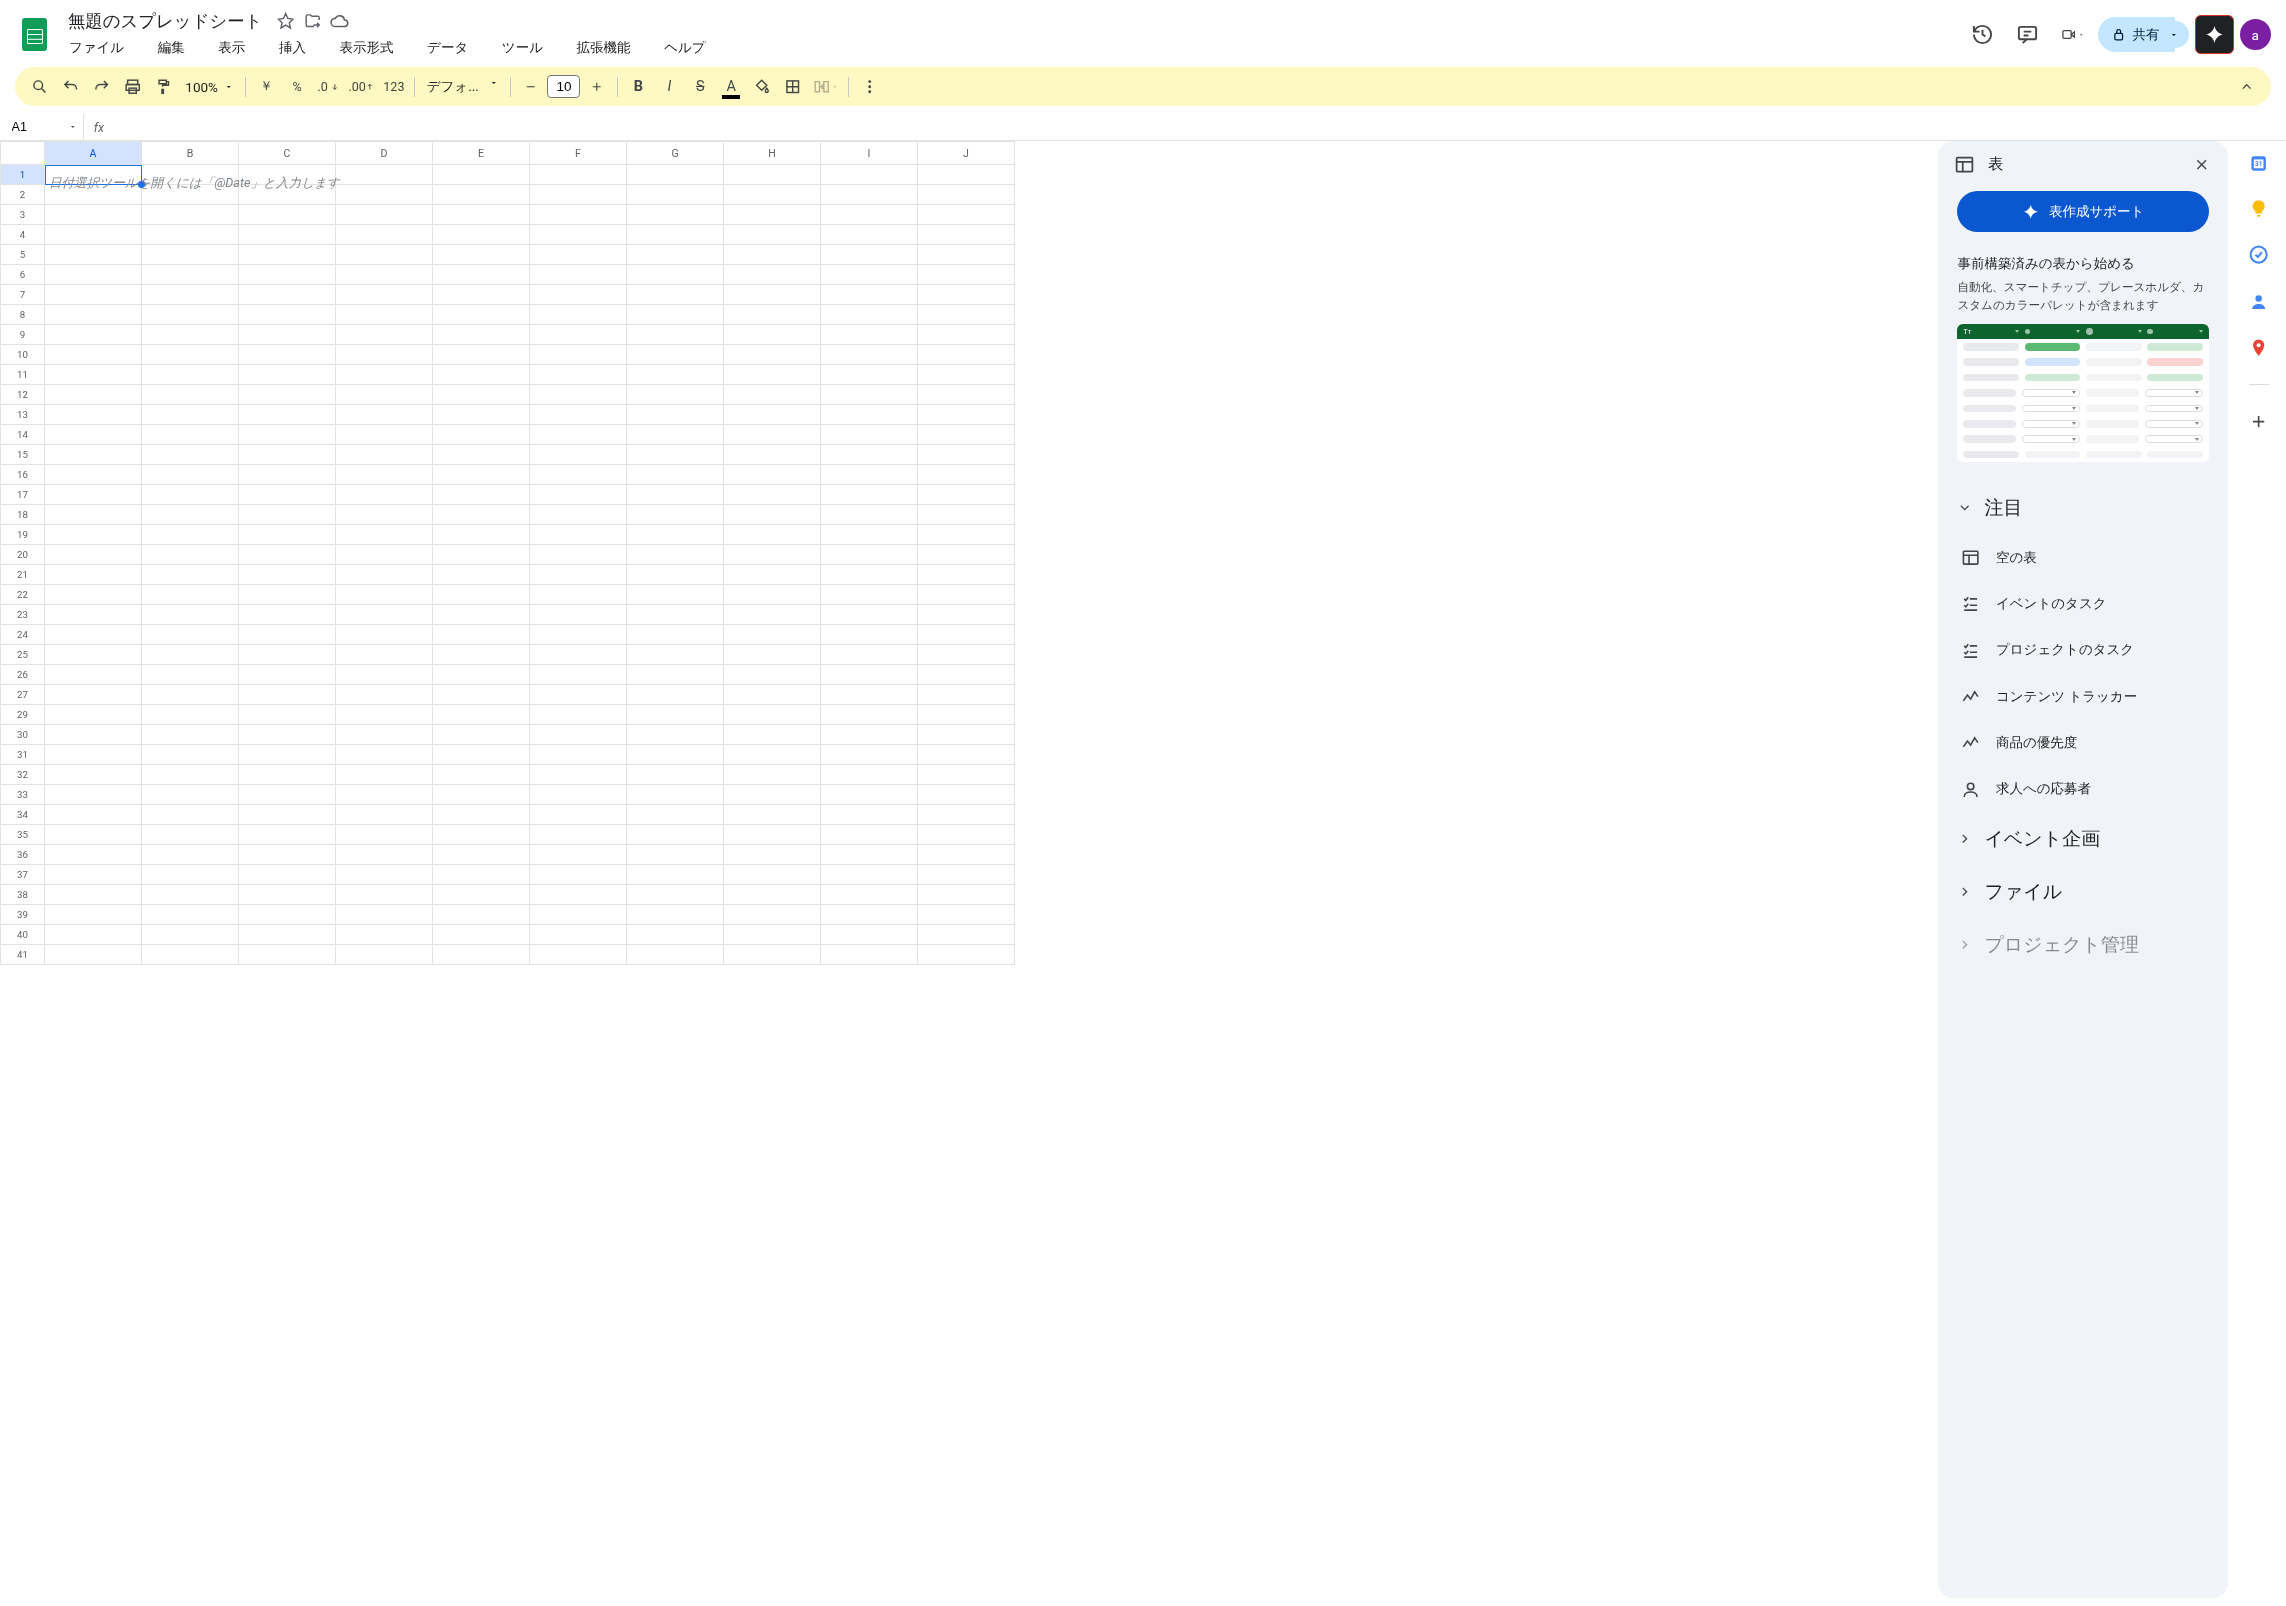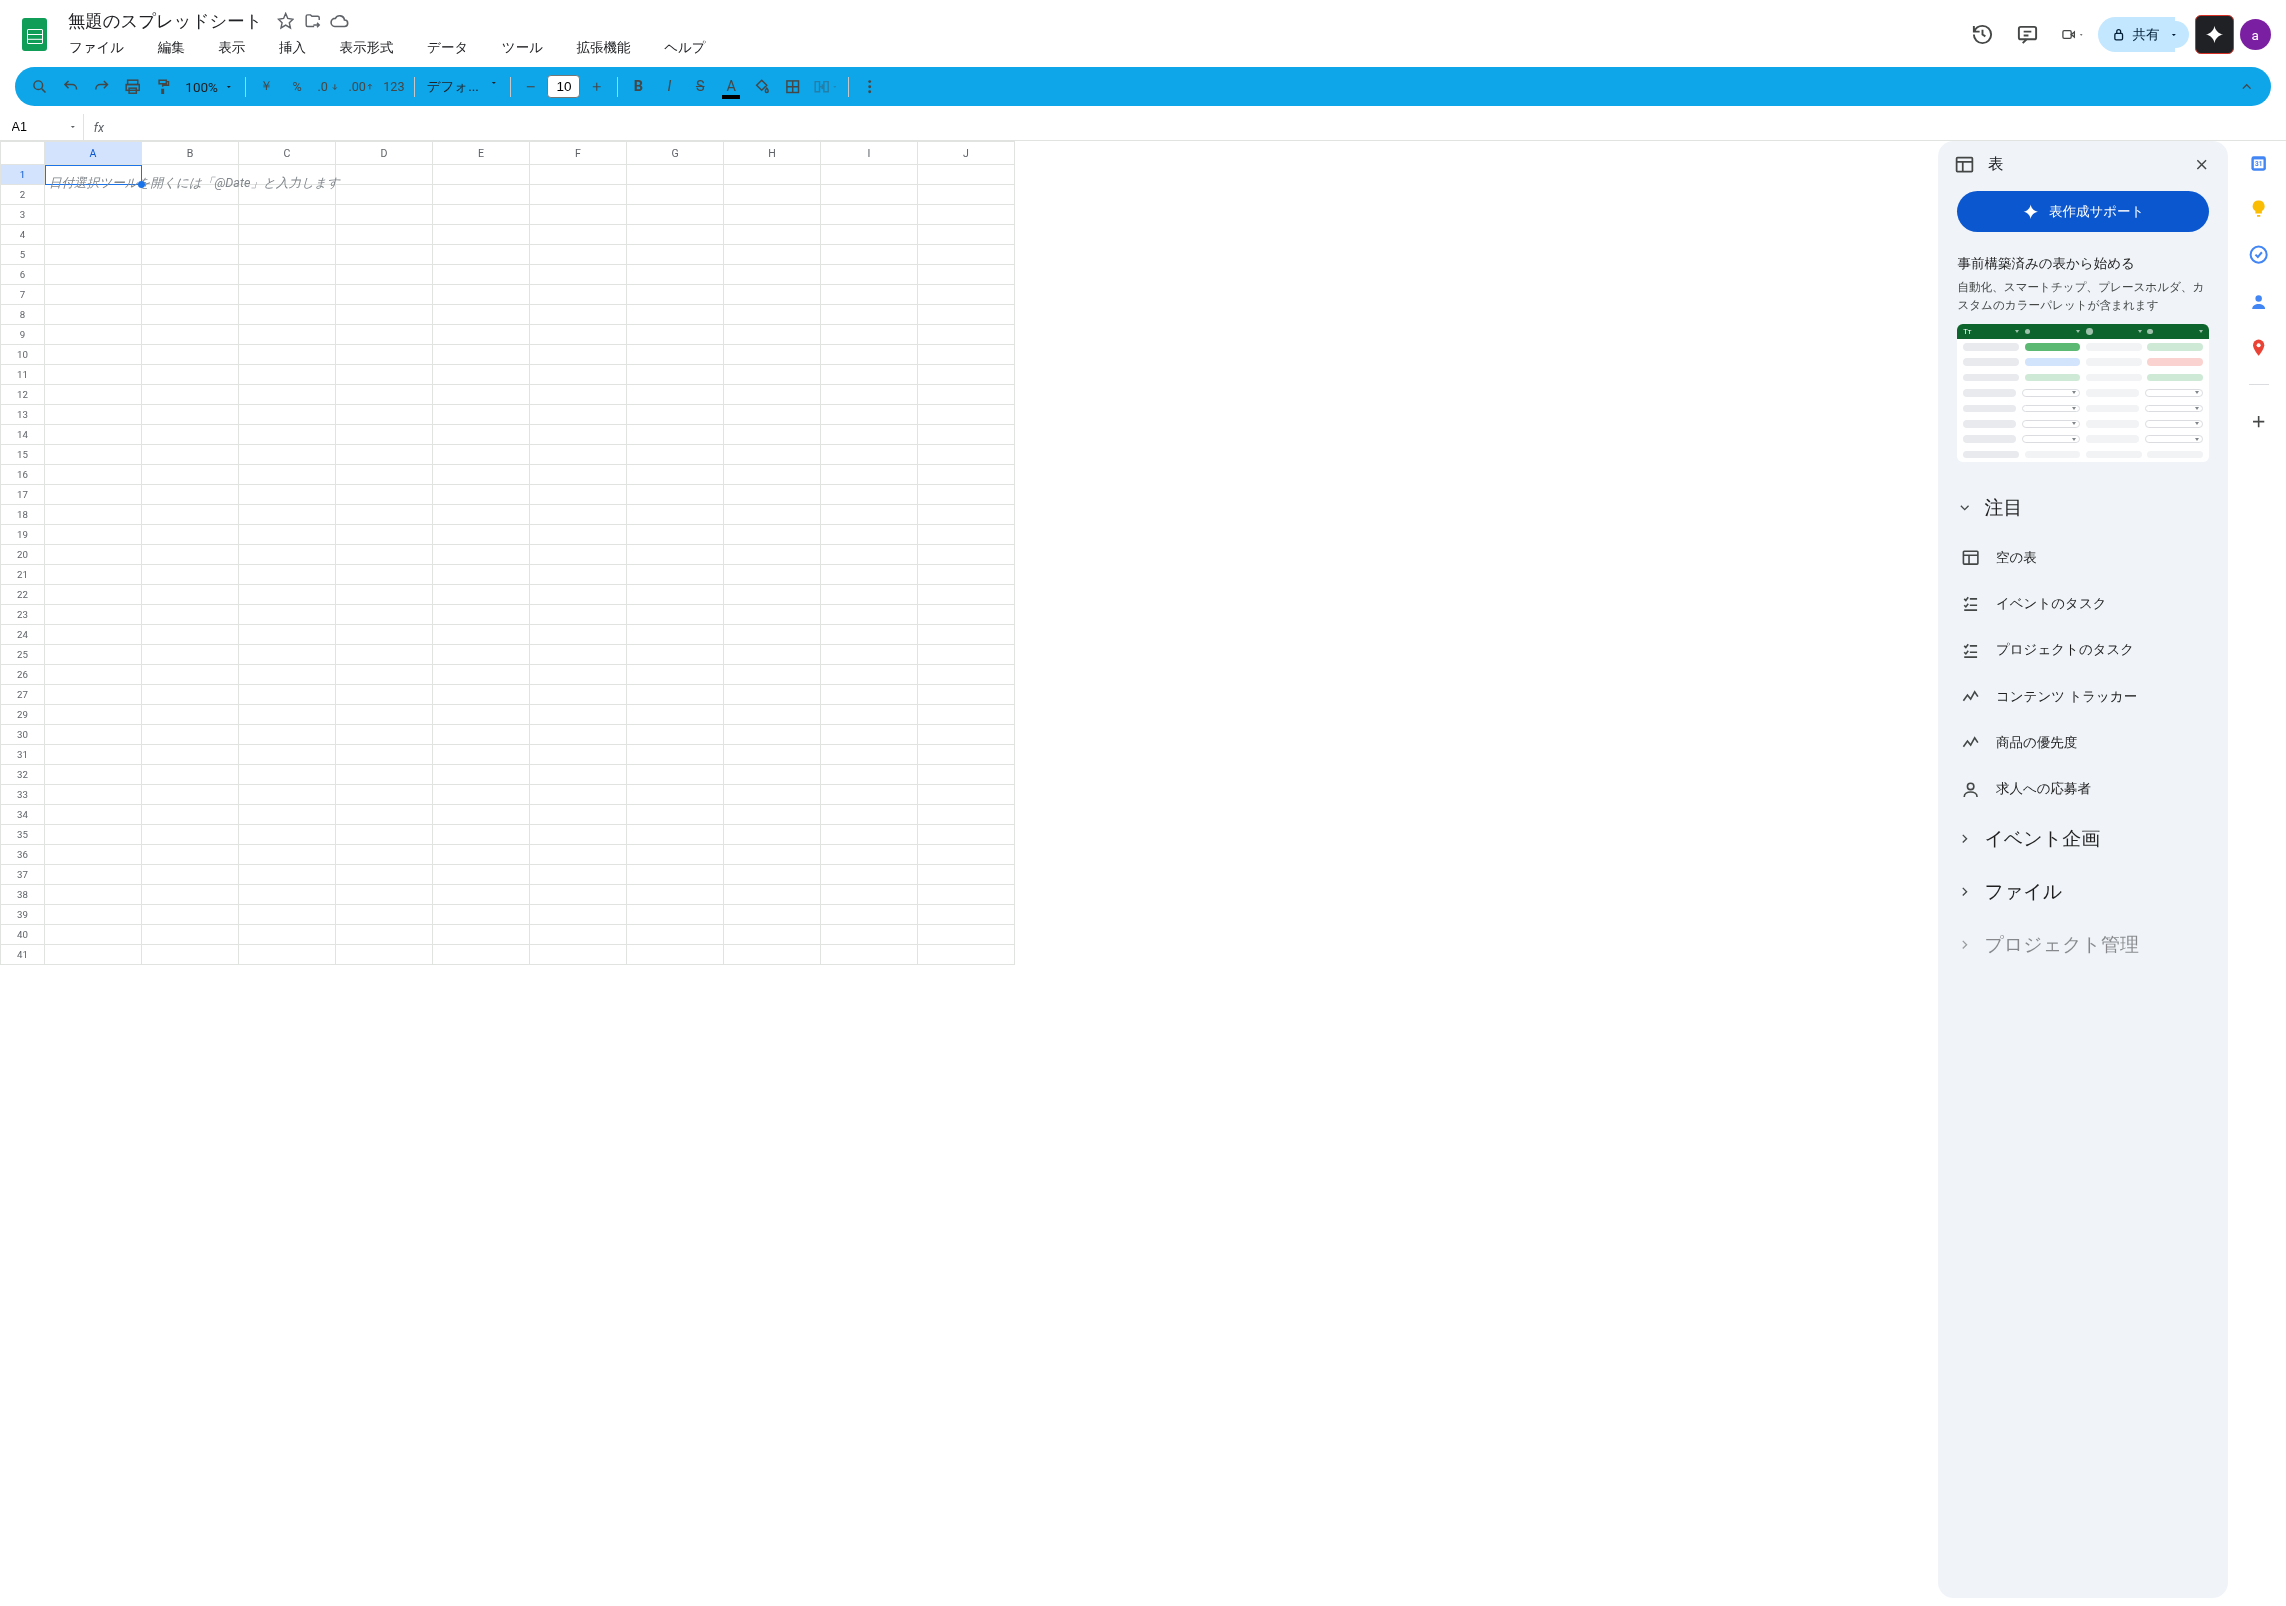--- a/index.html
+++ b/index.html
@@ -26,21 +26,21 @@
 .header-icon-btn { width: 39px; height: 39px; display: flex; align-items: center; justify-content: center; border-radius: 50%; cursor: pointer; color: #444746; }
 .video-btn { display: flex; align-items: center; gap: 1.9px; padding: 0 7.7px; }
 .share-btn { display: flex; align-items: center; gap: 5.8px; background: #c2e7ff; padding: 8.7px 15.4px 8.7px 13.5px; border-radius: 39px 0 0 39px; cursor: pointer; font-size: 13.5px; font-weight: 500; color: #001d35; }
 .share-arrow { background: #c2e7ff; padding: 8.7px 9.7px 8.7px 3.9px; border-radius: 0 39px 39px 0; cursor: pointer; margin-left: -10.6px; color: #001d35; }
 .share-wrap { display: flex; align-items: center; gap: 1px; }
 .gemini-btn { width: 39px; height: 39px; display: flex; align-items: center; justify-content: center; border: 1.9px solid #d93025; background: #202124; border-radius: 5.8px; cursor: pointer; }
 .avatar { width: 31px; height: 31px; border-radius: 50%; background: #7b1fa2; color: #fff; display: flex; align-items: center; justify-content: center; font-size: 13.5px; cursor: pointer; }
 
 
 .toolbar-wrap { padding: 5.8px 15.4px 7.7px 15.4px; }
-.toolbar { display: flex; align-items: center; background: #0ea5e9; border-radius: 23px; padding: 3.9px 9.7px; gap: 1.9px; height: 39px; }
+.toolbar { display: flex; align-items: center; background: #fef9c3; border-radius: 23px; padding: 3.9px 9.7px; gap: 1.9px; height: 39px; }
 .tool-btn { min-width: 29px; height: 29px; display: flex; align-items: center; justify-content: center; border-radius: 3.9px; cursor: pointer; color: #444746; padding: 0 3.9px; }
 .tool-sep { width: 1px; height: 19.3px; background: #c7c7c7; margin: 0 3.9px; }
 .zoom-display { display: flex; align-items: center; gap: 5.8px; padding: 0 5.8px; font-size: 13.5px; cursor: pointer; }
 .font-select { display: flex; gap: 9.7px; padding: 0 5.8px; font-size: 13.5px; cursor: pointer; min-width: 68px; }
 .font-size-box { display: flex; align-items: center; gap: 1.9px; }
 .font-size-input { width: 33px; height: 23px; text-align: center; border: 1px solid #747775; border-radius: 3.9px; background: #fff; font-size: 13.5px; }
 .text-color-btn { position: relative; }
 .text-color-underline { position: absolute; bottom: 2.9px; left: 5.8px; right: 5.8px; height: 3.9px; background: #000; }
 .toolbar-spacer { flex: 1; }
 

